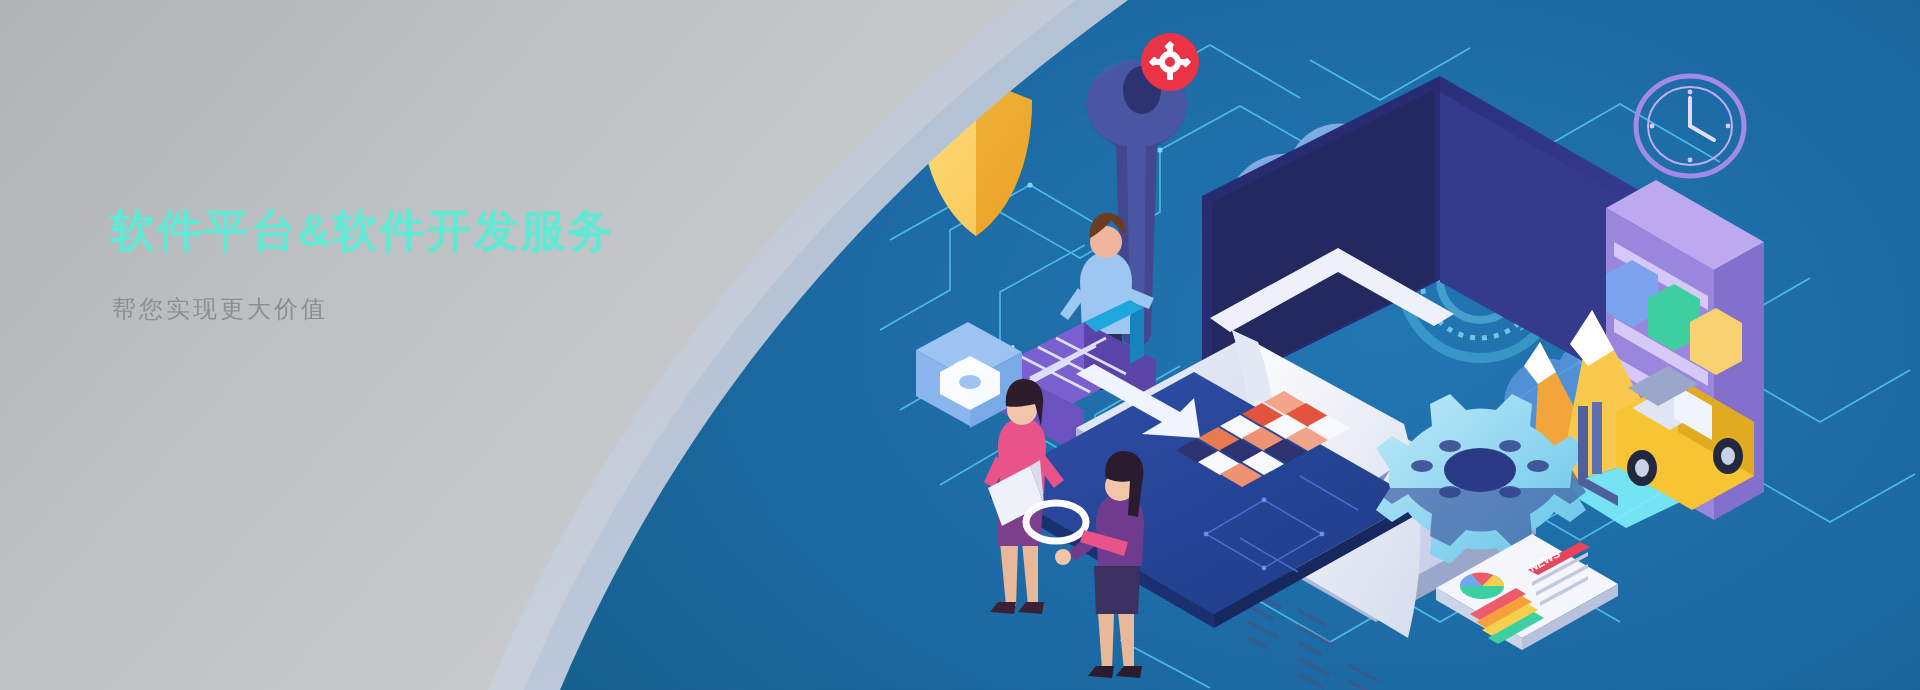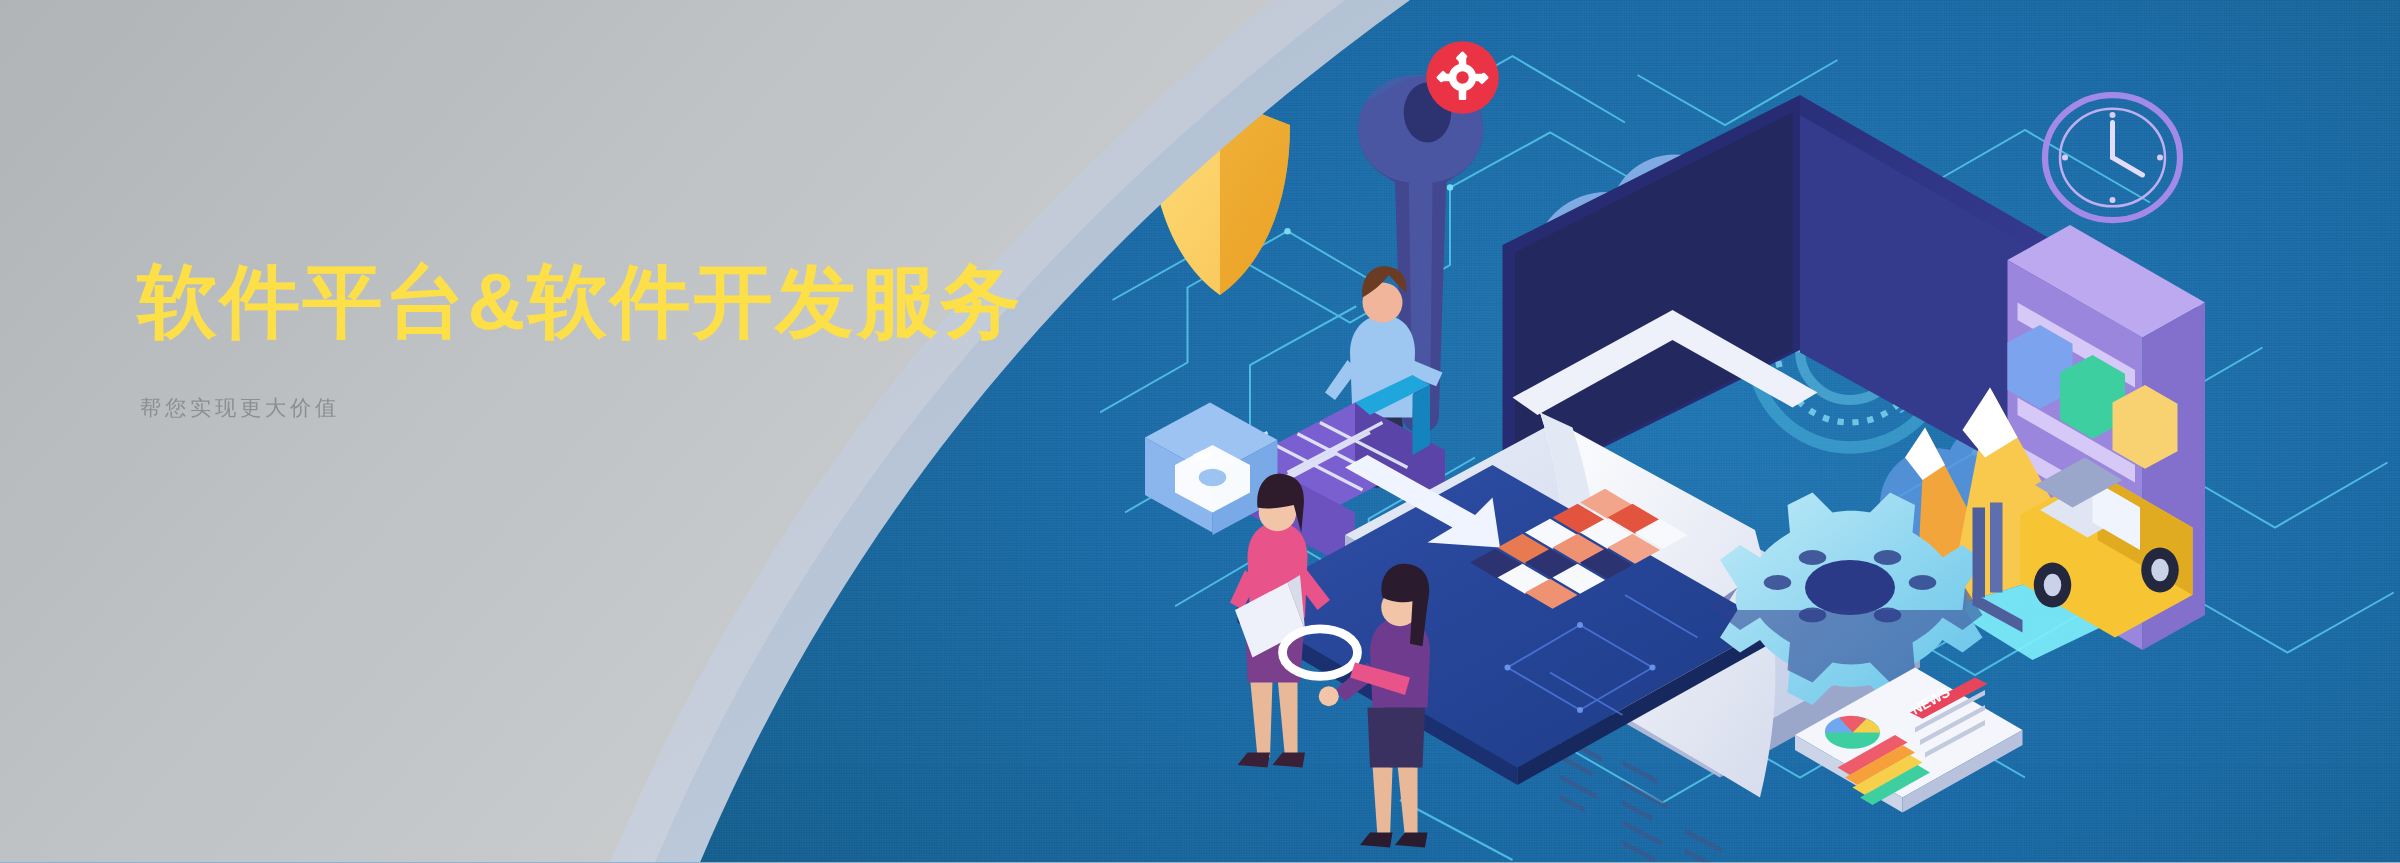--- a/index.html
+++ b/index.html
@@ -26,31 +26,31 @@
       repeating-linear-gradient(90deg, rgba(255,255,255,.045) 0 1px, rgba(0,0,0,.04) 1px 2px);
   }
 
   
   .curve{position:absolute;top:0;left:0;height:690px;width:1250px;}
   .curve svg{display:block;}
 
   
   .copy{position:absolute;left:110px;top:205px;width:760px;}
   .headline{
-    font-size:64px;
+    font-size:45px;
     font-weight:700;
     letter-spacing:2px;
-    color:#fde047;
+    color:#5eead4;
     line-height:1.15;
     white-space:nowrap;
     margin:0;
   }
   .subhead{
     margin:38px 0 0 2px;
-    font-size:17px;
+    font-size:24px;
     font-weight:400;
     letter-spacing:3px;
     color:#8c8f91;
     line-height:1.2;
   }
 
   
   .art{position:absolute;left:880px;top:30px;width:1040px;height:660px;}
   .art svg{display:block;}
 </style>

